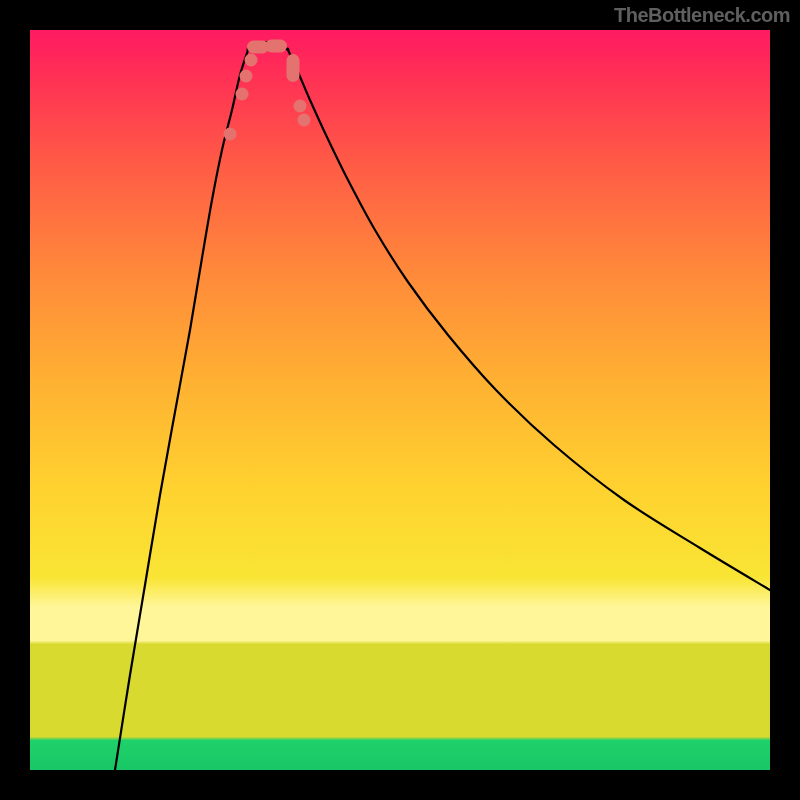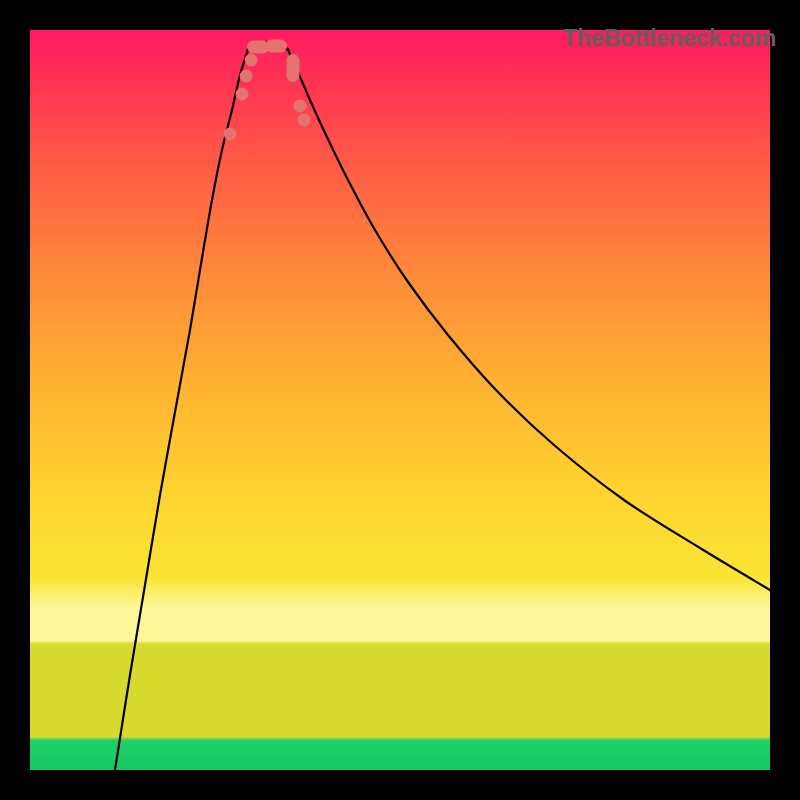--- a/index.html
+++ b/index.html
@@ -12,27 +12,26 @@
   }
   .frame {
     position: relative;
     width: 800px;
     height: 800px;
     background: #000;
   }
   .watermark {
     position: absolute;
     top: 4px;
-    right: 24px;
-    font-size: 24px;
+    right: 10px;
+    font-size: 20px;
     font-weight: 600;
     color: #5f5f5f;
     z-index: 20;
     letter-spacing: -0.5px;
-    margin-top: 20px;
   }
   .plot {
     position: absolute;
     left: 30px;
     top: 30px;
     width: 740px;
     height: 740px;
     overflow: hidden;
   }
   .gradient {

